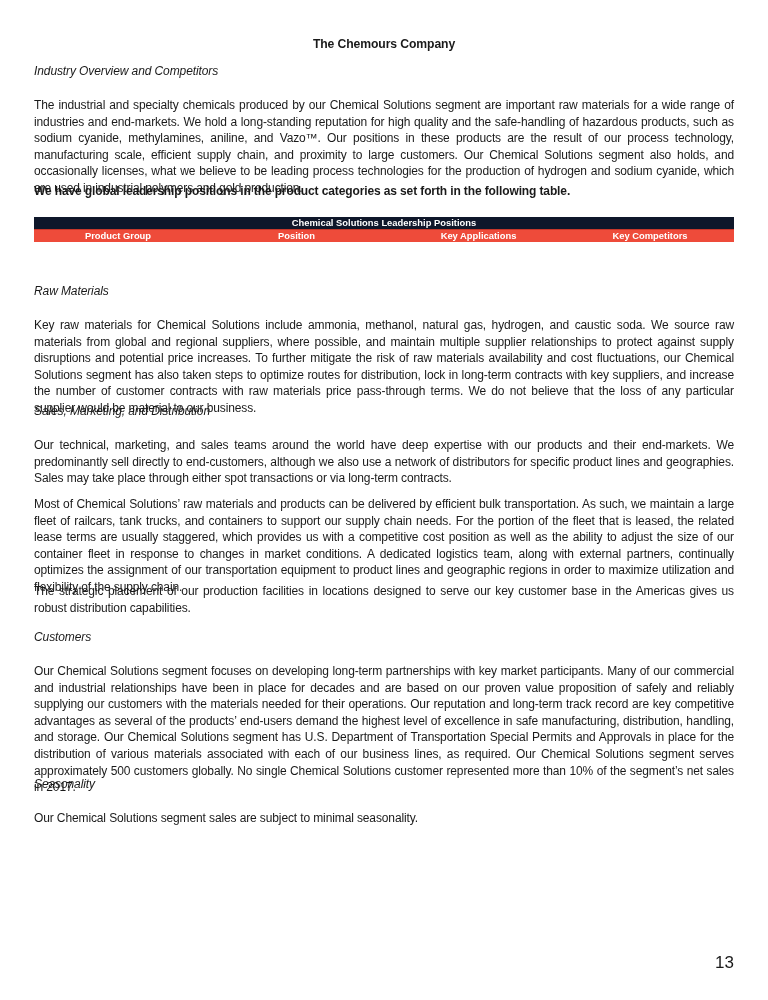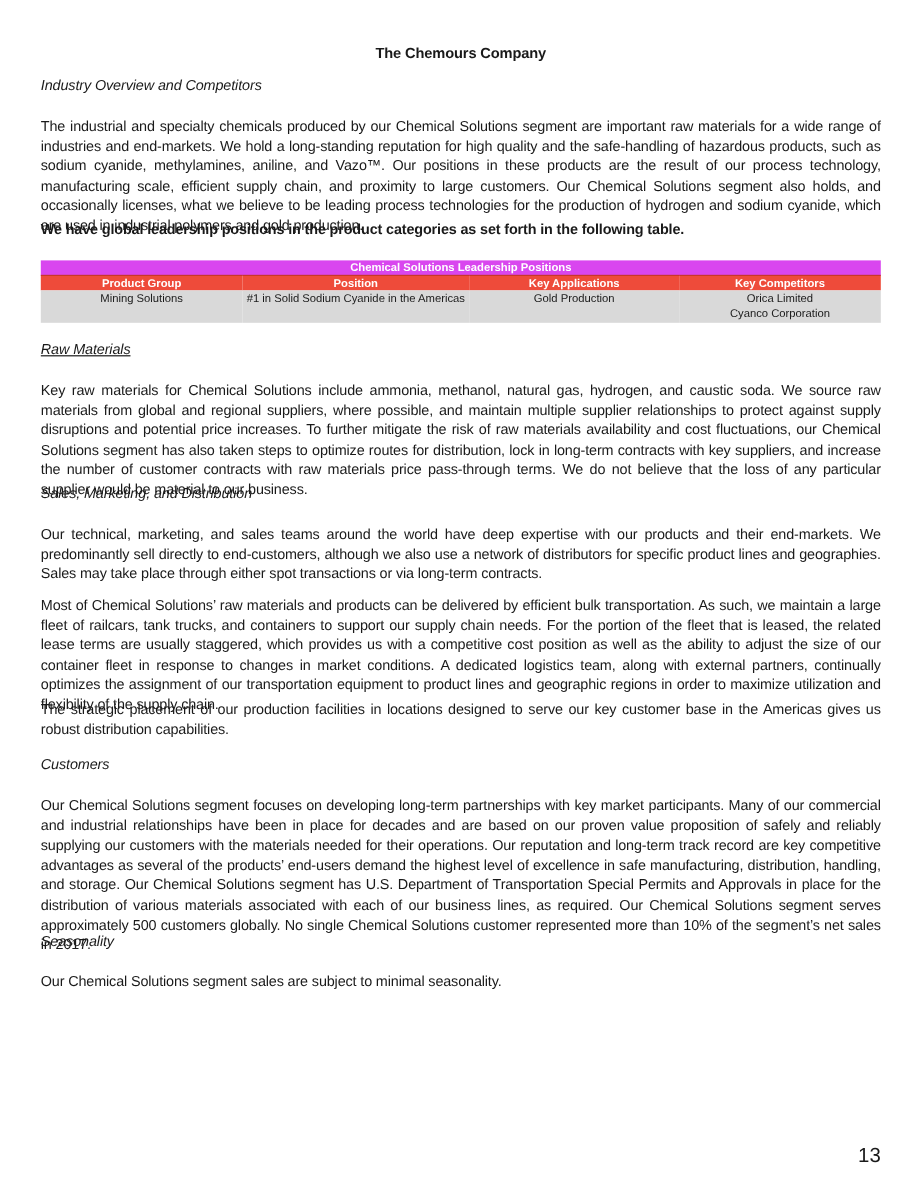--- a/index.html
+++ b/index.html
@@ -17,21 +17,21 @@
   }
   .para {
     position: absolute; left: 0; width: 700px; font-size: 12px; line-height: 16.6px;
     text-align: justify; letter-spacing: -0.12px; margin: 0;
   }
   .table {
     position: absolute; left: 0; top: 217px; width: 700px; border-collapse: collapse;
     font-size: 9.4px;
   }
   .t-title td {
-    background: #d946ef; color: #ffffff; font-weight: bold; text-align: center;
+    background: #0f172a; color: #ffffff; font-weight: bold; text-align: center;
     height: 12px; padding: 0; line-height: 12px;
   }
   .t-head td {
     background: #ee4b3a; color: #ffffff; font-weight: bold; text-align: center;
     height: 12px; padding: 0; line-height: 12px; border-top: 1px solid #c8372a;
   }
   .t-row td {
     background: #d9d9d9; color: #1a1a1a; text-align: center; vertical-align: top;
     padding: 1px 0 2px 0; line-height: 12px; height: 22px;
   }
@@ -54,33 +54,24 @@
     <tbody>
         <tr class="t-title">
       <td colspan="4">Chemical Solutions Leadership Positions</td>
     </tr>
     <tr class="t-head">
       <td style="width:24%;">Product Group</td>
       <td style="width:27%;text-align:center;">Position</td>
       <td style="width:25%;">Key Applications</td>
       <td style="width:24%;">Key Competitors</td>
     </tr>
-    <tr class="t-row">
-      <td>Mining Solutions</td>
-      <td>#1 in Solid Sodium Cyanide in the Americas</td>
-      <td>Gold Production</td>
-      <td>
-        <div>Orica Limited</div>
-        <div>Cyanco Corporation</div>
-      </td>
-    </tr>
   </tbody>
     </table>
 
-  <div class="heading" style="top:284px;text-decoration:underline;">Raw Materials</div>
+  <div class="heading" style="top:284px;">Raw Materials</div>
   <p class="para" style="top:317px;">Key raw materials for Chemical Solutions include ammonia, methanol, natural gas, hydrogen, and caustic soda. We source raw materials from global and regional suppliers, where possible, and maintain multiple supplier relationships to protect against supply disruptions and potential price increases. To further mitigate the risk of raw materials availability and cost fluctuations, our Chemical Solutions segment has also taken steps to optimize routes for distribution, lock in long-term contracts with key suppliers, and increase the number of customer contracts with raw materials price pass-through terms. We do not believe that the loss of any particular supplier would be material to our business.</p>
 
   <div class="heading" style="top:404px;">Sales, Marketing, and Distribution</div>
   <p class="para" style="top:437px;">Our technical, marketing, and sales teams around the world have deep expertise with our products and their end-markets. We predominantly sell directly to end-customers, although we also use a network of distributors for specific product lines and geographies. Sales may take place through either spot transactions or via long-term contracts.</p>
   <p class="para" style="top:496px;">Most of Chemical Solutions’ raw materials and products can be delivered by efficient bulk transportation. As such, we maintain a large fleet of railcars, tank trucks, and containers to support our supply chain needs. For the portion of the fleet that is leased, the related lease terms are usually staggered, which provides us with a competitive cost position as well as the ability to adjust the size of our container fleet in response to changes in market conditions. A dedicated logistics team, along with external partners, continually optimizes the assignment of our transportation equipment to product lines and geographic regions in order to maximize utilization and flexibility of the supply chain.</p>
   <p class="para" style="top:583px;">The strategic placement of our production facilities in locations designed to serve our key customer base in the Americas gives us robust distribution capabilities.</p>
 
   <div class="heading" style="top:630px;">Customers</div>
   <p class="para" style="top:663px;">Our Chemical Solutions segment focuses on developing long-term partnerships with key market participants. Many of our commercial and industrial relationships have been in place for decades and are based on our proven value proposition of safely and reliably supplying our customers with the materials needed for their operations. Our reputation and long-term track record are key competitive advantages as several of the products’ end-users demand the highest level of excellence in safe manufacturing, distribution, handling, and storage. Our Chemical Solutions segment has U.S. Department of Transportation Special Permits and Approvals in place for the distribution of various materials associated with each of our business lines, as required. Our Chemical Solutions segment serves approximately 500 customers globally. No single Chemical Solutions customer represented more than 10% of the segment’s net sales in 2017.</p>
 

